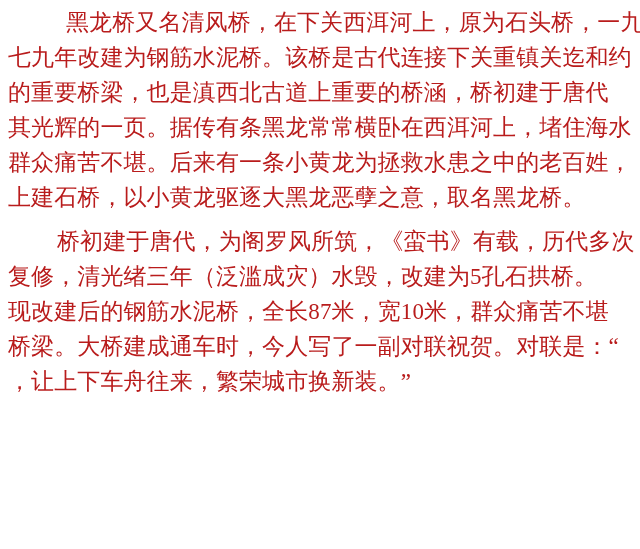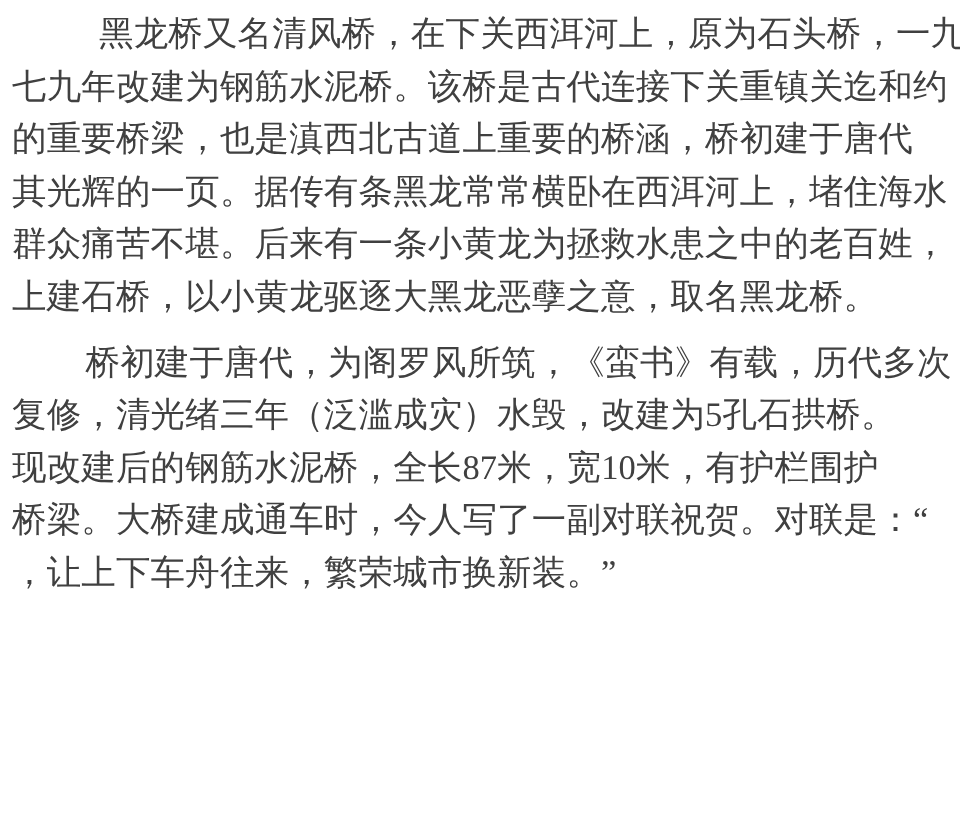--- a/index.html
+++ b/index.html
@@ -12,21 +12,21 @@
     height: 549px;
     overflow: hidden;
     font-family: "Liberation Serif", "DejaVu Serif", serif;
   }
   .page {
     box-sizing: border-box;
     width: 640px;
     height: 549px;
     padding: 5px 6px 4px 8px;
     background: #ffffff;
-    color: #404040;
+    color: #b91c1c;
   }
   .para {
     margin: 0;
   }
   .para + .para {
     margin-top: 9px;
   }
   .line {
     font-size: 23px;
     line-height: 35px;
@@ -51,18 +51,18 @@
     <div class="line">七九年改建为钢筋水泥桥。该桥是古代连接下关重镇关迄和约</div>
     <div class="line">的重要桥梁，也是滇西北古道上重要的桥涵，桥初建于唐代</div>
     <div class="line">其光辉的一页。据传有条黑龙常常横卧在西洱河上，堵住海水</div>
     <div class="line">群众痛苦不堪。后来有一条小黄龙为拯救水患之中的老百姓，</div>
     <div class="line">上建石桥，以小黄龙驱逐大黑龙恶孽之意，取名黑龙桥。</div>
   </div>
 
   <div class="para para-2">
     <div class="line first">桥初建于唐代，为阁罗风所筑，《蛮书》有载，历代多次</div>
     <div class="line">复修，清光绪三年（泛滥成灾）水毁，改建为5孔石拱桥。</div>
-    <div class="line">现改建后的钢筋水泥桥，全长87米，宽10米，有护栏围护</div>
+    <div class="line">现改建后的钢筋水泥桥，全长87米，宽10米，群众痛苦不堪</div>
     <div class="line">桥梁。大桥建成通车时，今人写了一副对联祝贺。对联是：“</div>
     <div class="line">，让上下车舟往来，繁荣城市换新装。”</div>
   </div>
 
 </div>
 
 </body></html>

